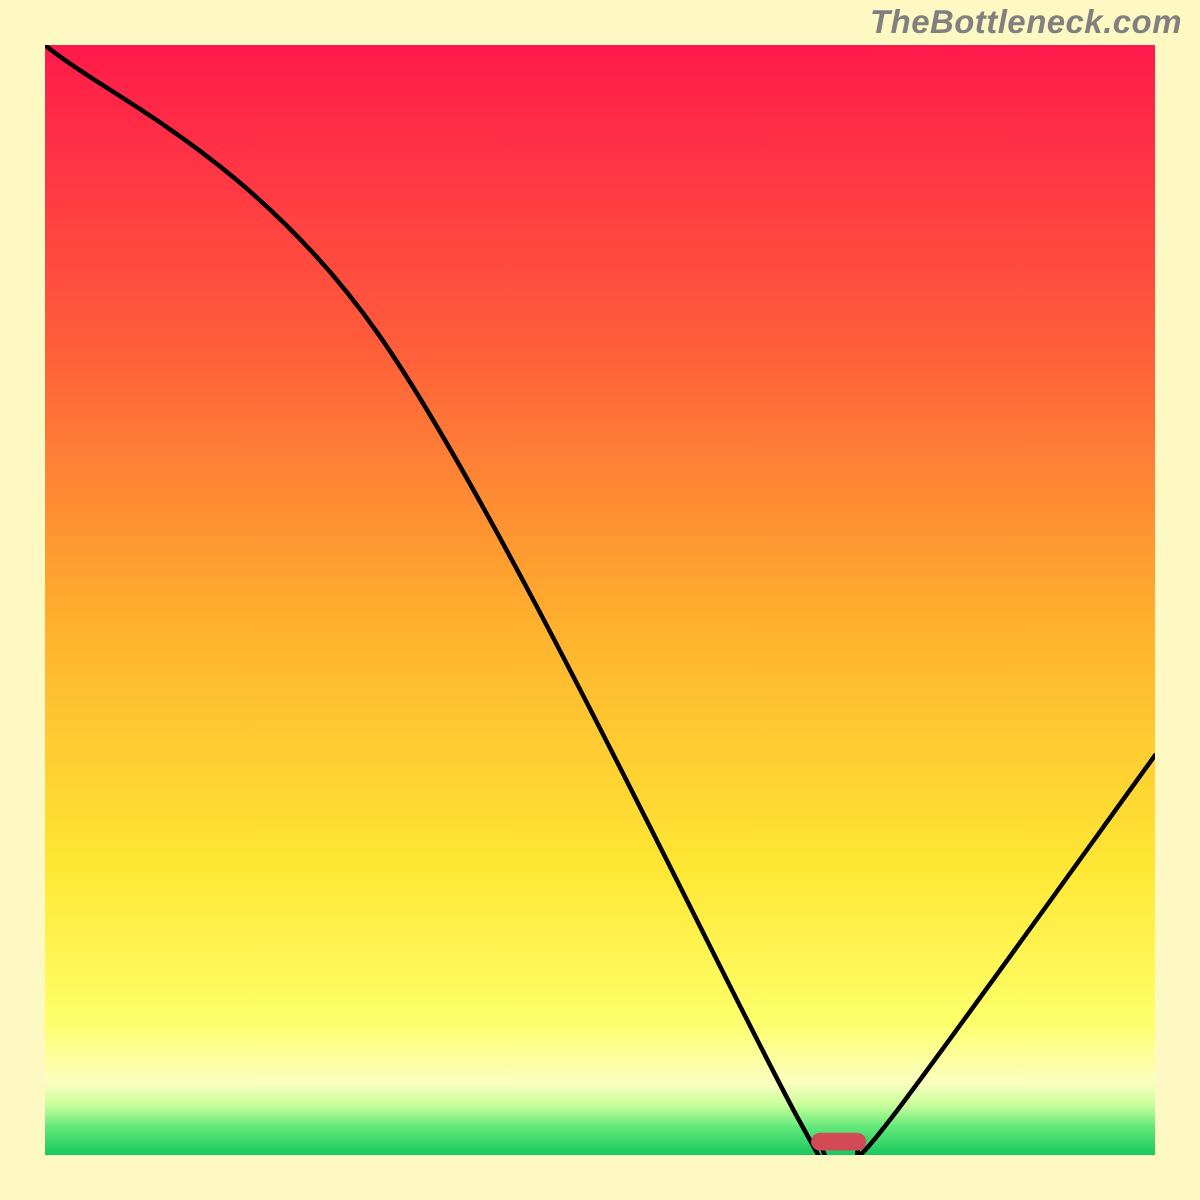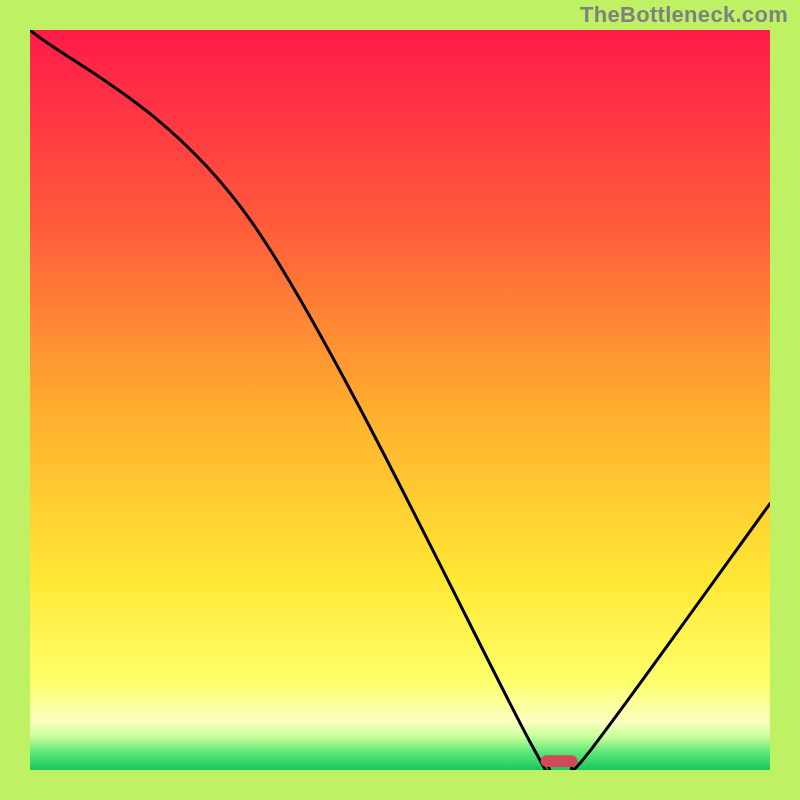--- a/index.html
+++ b/index.html
@@ -10,21 +10,22 @@
     overflow: hidden;
     background: #000;
     font-family: Arial, Helvetica, sans-serif;
   }
   .frame {
     position: absolute;
     left: 0;
     top: 0;
     width: 800px;
     height: 800px;
-    background: #bef264;
+    background: #fef9c3;
+    font-style: italic;
   }
   .watermark {
     position: absolute;
     top: 2px;
     right: 12px;
     color: #808080;
     font-size: 22px;
     font-weight: 600;
     letter-spacing: 0.3px;
     user-select: none;

